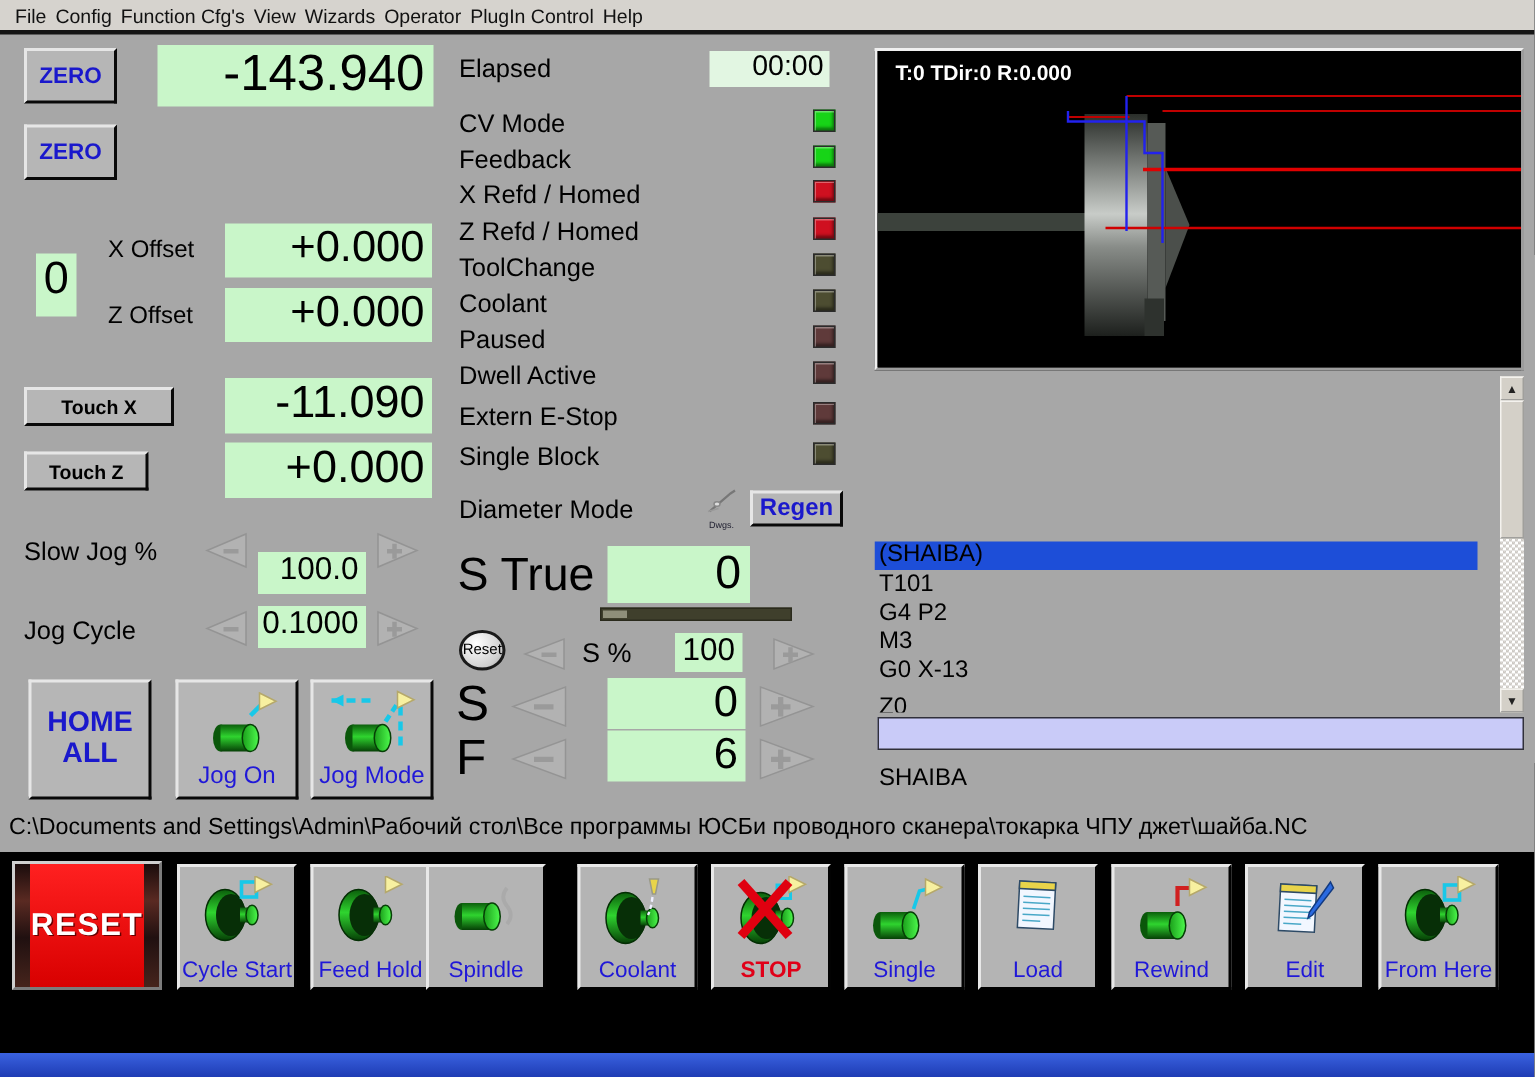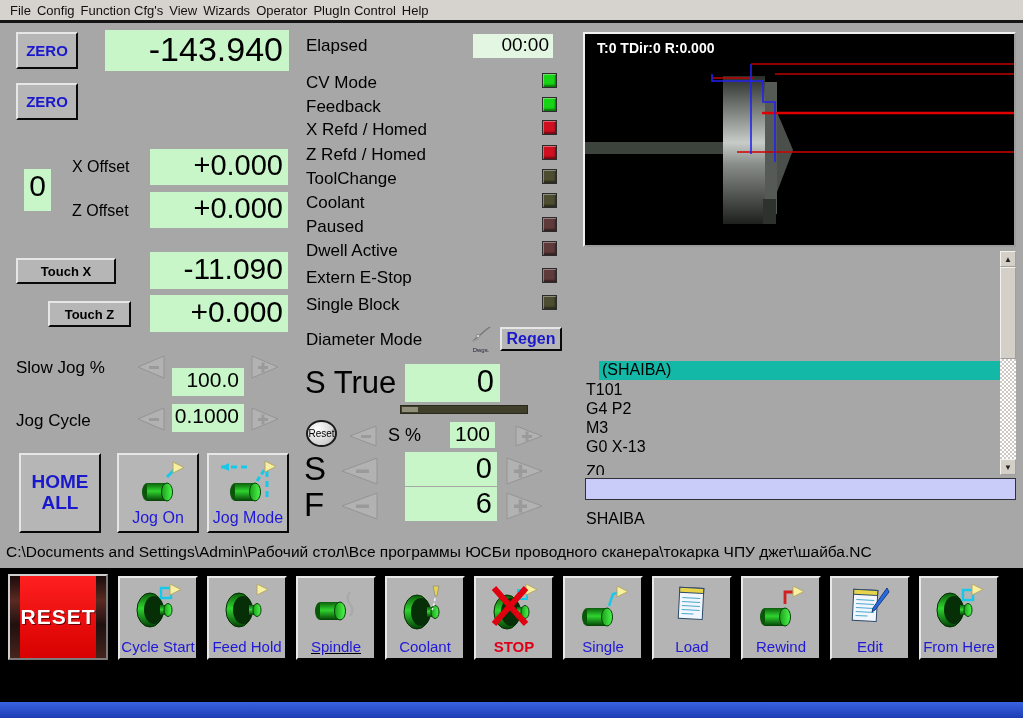--- a/index.html
+++ b/index.html
@@ -41,21 +41,21 @@
   .resetwrap{position:absolute;left:8px;top:6px;width:100px;height:86px;
     border:2px outset #cfcfcf;display:flex;cursor:pointer;background:#000;}
   .rbar{width:14px;height:100%;background:linear-gradient(180deg,#1a0c0c,#5a2a22 30%,#201010 60%,#46241c);}
   .rmid{flex:1;background:linear-gradient(180deg,#ff2020,#d80000);display:flex;
     align-items:center;justify-content:center;}
   .rmid span{color:#fff;font-weight:bold;font-size:21px;letter-spacing:1px;
     text-shadow:1px 1px 0 #600;}
   
   .gline{position:absolute;left:0;width:402px;height:19px;font-size:16px;color:#000;
     padding-left:3px;white-space:nowrap;}
-  .gline.sel{background:#14b8a6;margin-left:16px;}
+  .gline.sel{background:#1d4ed8;}
   
   .sb{position:absolute;left:1000px;width:16px;background-color:#fff;
     background-image:linear-gradient(45deg,#cdc9c4 25%,transparent 25%,transparent 75%,#cdc9c4 75%),
       linear-gradient(45deg,#cdc9c4 25%,transparent 25%,transparent 75%,#cdc9c4 75%);
     background-size:4px 4px;background-position:0 0,2px 2px;}
   .sbbtn{position:absolute;left:0;width:16px;height:16px;background:#d4d0c8;
     border:1px outset #f4f2ee;font-size:8px;color:#222;display:flex;align-items:center;
     justify-content:center;cursor:pointer;}
   .sbthumb{position:absolute;left:0;width:16px;background:#d4d0c8;border:1px outset #f4f2ee;cursor:pointer;}
   .taskbar{left:0;top:702px;width:1023px;height:16px;
@@ -133,21 +133,21 @@
   <div class="abs gbtn" style="left:16px;top:83px;width:62px;height:37px;font-size:15px;">ZERO</div>
 
   <div class="abs dro" style="left:24px;top:169px;width:27px;height:42px;font-size:30px;text-align:center;padding:0;">0</div>
   <div class="abs label" style="left:72px;top:158px;font-size:16px;">X Offset</div>
   <div class="abs dro med" style="left:150px;top:149px;width:138px;height:36px;">+0.000</div>
   <div class="abs label" style="left:72px;top:202px;font-size:16px;">Z Offset</div>
   <div class="abs dro med" style="left:150px;top:192px;width:138px;height:36px;">+0.000</div>
 
   <div class="abs gbtn blk" style="left:16px;top:258px;width:100px;height:26px;font-size:13px;">Touch X</div>
   <div class="abs dro med" style="left:150px;top:252px;width:138px;height:37px;font-size:30px;">-11.090</div>
-  <div class="abs gbtn blk" style="left:16px;top:301px;width:83px;height:26px;font-size:13px;margin-left:32px;">Touch Z</div>
+  <div class="abs gbtn blk" style="left:16px;top:301px;width:83px;height:26px;font-size:13px;">Touch Z</div>
   <div class="abs dro med" style="left:150px;top:295px;width:138px;height:37px;font-size:30px;">+0.000</div>
 
   <div class="abs label" style="left:16px;top:358px;font-size:17px;">Slow Jog %</div>
   <svg class="abs spin" style="left:134px;top:354px;" width="32" height="26">
     <polygon points="30,2 30,24 4,13" fill="#b2b2b2" stroke="#949494"></polygon>
       <rect x="15" y="12" width="10" height="3" fill="#9a9a9a"></rect>
     </svg>
   <div class="abs dro sm" style="left:172px;top:352px;width:72px;height:28px;margin-top:16px;">100.0</div>
   <svg class="abs spin" style="left:250px;top:354px;" width="32" height="26">
     <polygon points="2,2 2,24 28,13" fill="#b2b2b2" stroke="#949494"></polygon>
@@ -325,21 +325,21 @@
     </div>
 
     <div class="bbtn" style="left:207px;">
       <svg class="icn" width="50" height="46" viewBox="0 0 50 46">
         <use href="#sym-disc" transform="translate(2,6)"></use>
         <use href="#sym-flag" transform="translate(35,0)"></use>
       </svg>
       <span class="blabel">Feed Hold</span>
     </div>
 
-    <div class="bbtn" style="left:296px;text-decoration:underline;">
+    <div class="bbtn" style="left:284px;">
       <svg class="icn" width="52" height="46" viewBox="0 0 52 46">
         <use href="#sym-cyl" transform="translate(2,6)"></use>
         <path d="M40,8 q-5,6 0,12 q5,6 0,12" fill="none" stroke="#aaa" stroke-width="2.5"></path>
       </svg>
       <span class="blabel">Spindle</span>
     </div>
 
     <div class="bbtn" style="left:385px;">
       <svg class="icn" width="50" height="46" viewBox="0 0 50 46">
         <use href="#sym-disc" transform="translate(2,8)"></use>

